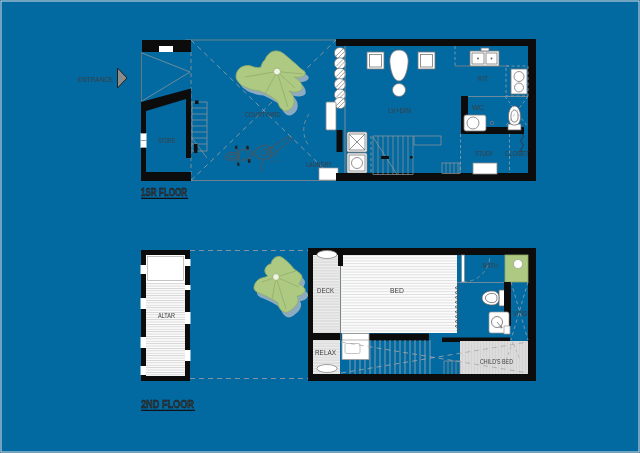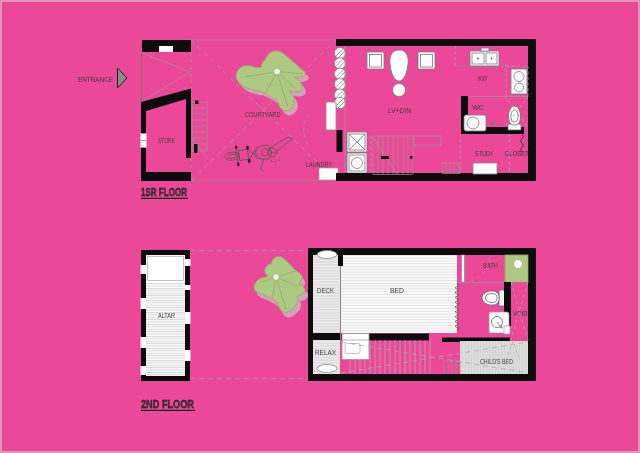--- a/index.html
+++ b/index.html
@@ -1,16 +1,16 @@
 <!DOCTYPE html>
 <html><head>
 <meta charset="utf-8">
 <style>
   html,body{margin:0;padding:0;background:#fff;}
-  #page{position:relative;width:640px;height:453px;background:#ec4899;overflow:hidden;}
+  #page{position:relative;width:640px;height:453px;background:#0369a1;overflow:hidden;}
   svg{position:absolute;top:0;left:0;}
   text{font-family:"Liberation Sans",sans-serif;fill:#3d3d3d;}
 </style>
 </head>
 <body>
 <div id="page">
 <svg width="640" height="453" viewBox="0 0 640 453">
 <defs>
   <pattern id="stripesDeck" width="4" height="2.8" patternUnits="userSpaceOnUse">
     <rect width="4" height="2.8" fill="#dedede"></rect>

